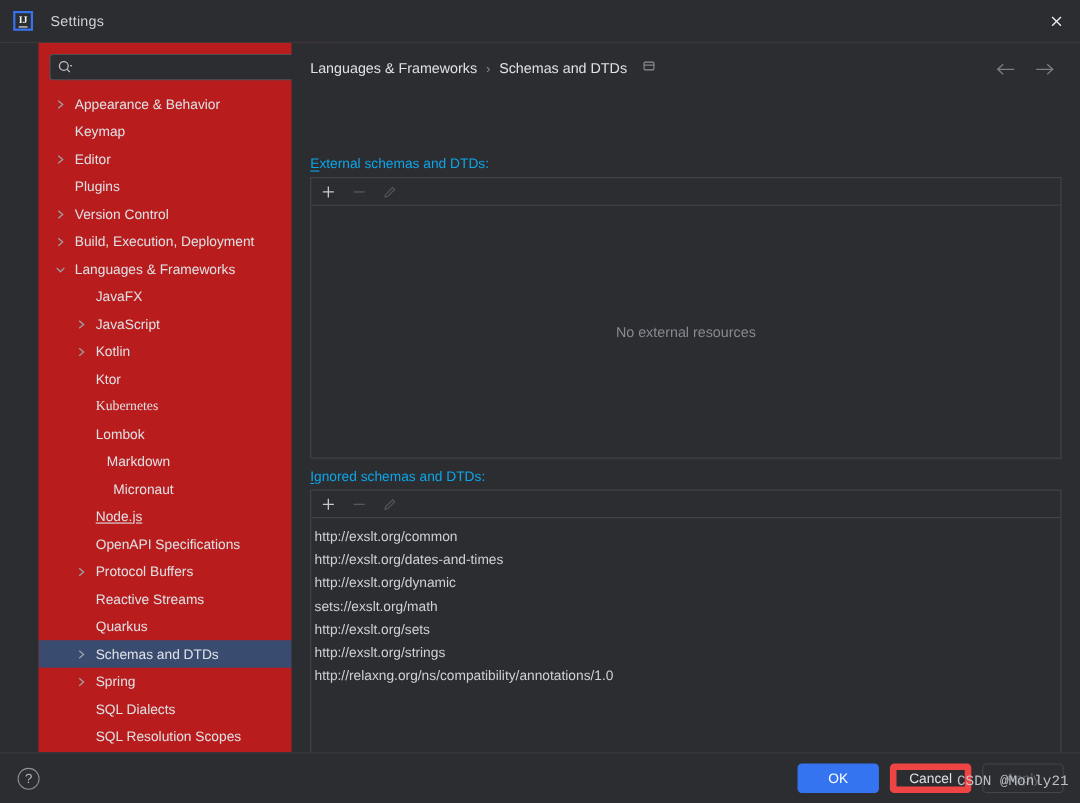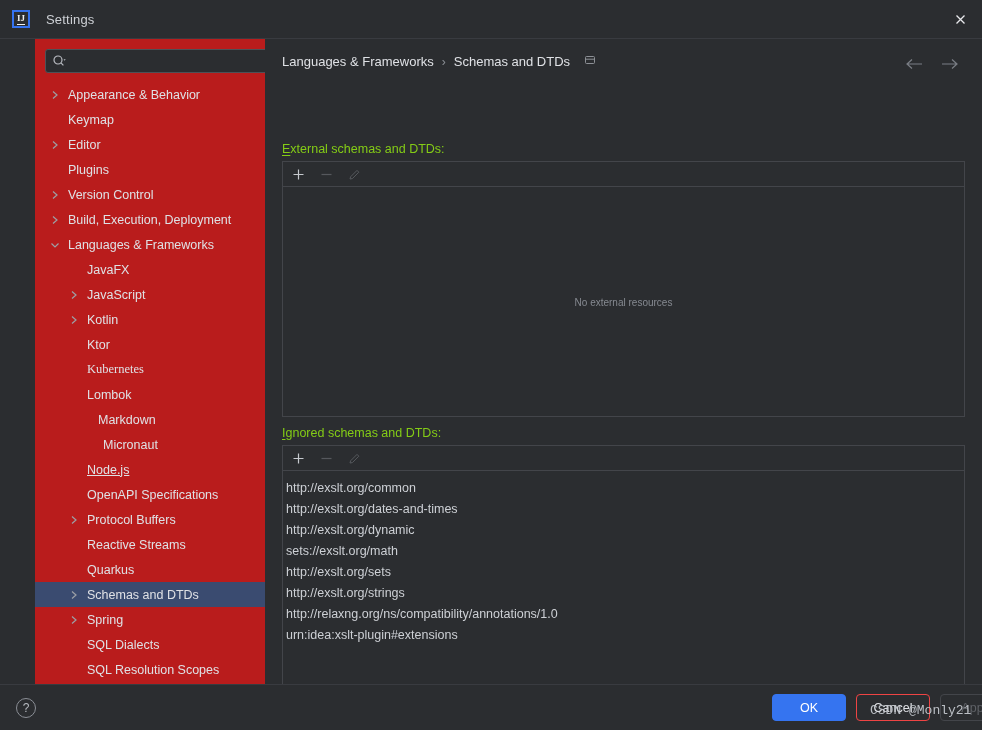--- a/index.html
+++ b/index.html
@@ -94,38 +94,38 @@
   }
   .bc-sep { color: #8a8e94; font-size: 12px; }
   .bc-icon { margin-left: 6px; opacity: .75; }
   .nav-arrows {
     position: absolute; right: 22px; top: 17px;
     display: flex; align-items: center; gap: 16px;
   }
   .nav-arrows span { cursor: default; }
 
   .section-label {
-    position: absolute; font-size: 12.5px; color: #84cc16;
+    position: absolute; font-size: 12.5px; color: #0ea5e9;
   }
   .section-label .mnem {
     text-decoration: underline; text-underline-offset: 2px;
   }
   .panel {
     position: absolute; border: 1px solid #43454a; background: #2b2d30;
   }
   .panel-toolbar {
     height: 25px; border-bottom: 1px solid #43454a;
     display: flex; align-items: center; padding-left: 7px; gap: 11px;
   }
   .tb-btn { width: 17px; height: 17px; display: flex; align-items: center; justify-content: center; }
   .tb-btn.disabled { opacity: .45; }
   .panel-body { position: relative; }
   .empty-text {
     position: absolute; left: 0; right: 0; top: 50%; transform: translateY(-50%);
-    text-align: center; font-size: 10px; color: #868a91;
+    text-align: center; font-size: 13px; color: #868a91;
   }
   .uri-list { padding: 7px 0 0 2px; }
   .uri-item {
     height: 21px; line-height: 21px; font-size: 12.5px;
     color: #cdd0d5; padding-left: 1px; white-space: nowrap; cursor: default;
   }
 
   
   .footer {
     position: absolute; left: 0; top: 684px; width: 982px; height: 46px;
@@ -135,24 +135,24 @@
     position: absolute; left: 16px; top: 13px;
     width: 20px; height: 20px; border-radius: 50%;
     border: 1px solid #8b8f96; color: #b5b9bf;
     font-size: 12px; display: flex; align-items: center; justify-content: center;
     cursor: default;
   }
   .btn {
     position: absolute; top: 9px; height: 27px;
     border-radius: 4px; font-size: 12.5px;
     display: flex; align-items: center; justify-content: center;
-    cursor: default; font-family: "Liberation Sans", sans-serif; margin-left: 47px;
+    cursor: default; font-family: "Liberation Sans", sans-serif;
   }
   .btn.primary { background: #3574f0; color: #ffffff; border: 1px solid #3574f0; }
-  .btn.secondary { background: transparent; color: #dfe1e5; border: 1px solid #ef4444; }
+  .btn.secondary { background: transparent; color: #dfe1e5; border: 6px solid #ef4444; }
   .btn.disabled { background: transparent; color: #5e6166; border: 1px solid #43454a; }
   #ok-button { left: 725px; width: 74px; }
   #cancel-button { left: 809px; width: 74px; }
   #apply-button { left: 893px; width: 74px; }
 
   .watermark {
     position: absolute; left: 870px; top: 703px;
     font-size: 13px; color: #c8ccd2; white-space: nowrap;
     transform: translateX(0); opacity: .92;
     font-family: Liberation Mono, monospace;
@@ -282,21 +282,21 @@
             </svg></span>
         </div>
         <div class="tree-row lvl1" style="padding-left: 32px;">
           <span class="arrow"></span>
           <span class="tree-label" style="padding-left: 6px;">Lombok</span>
           <span class="module-icon"><svg width="13" height="13" viewBox="0 0 13 13">
               <rect x="1.5" y="3" width="10" height="7.5" rx="1" stroke="#aeb2b8" stroke-width="1" fill="none"></rect>
               <path d="M1.5 5.8 H11.5" stroke="#aeb2b8" stroke-width="1"></path>
             </svg></span>
         </div>
-        <div class="tree-row lvl1" style="padding-left: 43px;">
+        <div class="tree-row lvl1" style="padding-left: 32px; gap: 10px;">
           <span class="arrow"></span>
           <span class="tree-label" style="padding-left: 6px;">Markdown</span>
           <span class="module-icon"><svg width="13" height="13" viewBox="0 0 13 13">
               <rect x="1.5" y="3" width="10" height="7.5" rx="1" stroke="#aeb2b8" stroke-width="1" fill="none"></rect>
               <path d="M1.5 5.8 H11.5" stroke="#aeb2b8" stroke-width="1"></path>
             </svg></span>
         </div>
         <div class="tree-row lvl1" style="padding-left: 32px; gap: 16px;">
           <span class="arrow"></span>
           <span class="tree-label" style="padding-left: 6px;">Micronaut</span>
@@ -470,21 +470,20 @@
         </span>
       </div>
       <div class="panel-body uri-list" id="uri-list">
           <div class="uri-item">http://exslt.org/common</div>
           <div class="uri-item">http://exslt.org/dates-and-times</div>
           <div class="uri-item">http://exslt.org/dynamic</div>
           <div class="uri-item">sets://exslt.org/math</div>
           <div class="uri-item">http://exslt.org/sets</div>
           <div class="uri-item">http://exslt.org/strings</div>
           <div class="uri-item">http://relaxng.org/ns/compatibility/annotations/1.0</div>
-          <div class="uri-item">urn:idea:xslt-plugin#extensions</div>
         </div>
     </div>
   </div>
 
   <div class="footer">
     <div class="help-btn">?</div>
     <div class="btn primary" id="ok-button">OK</div>
     <div class="btn secondary" id="cancel-button">Cancel</div>
     <div class="btn disabled" id="apply-button">Apply</div>
   </div>

